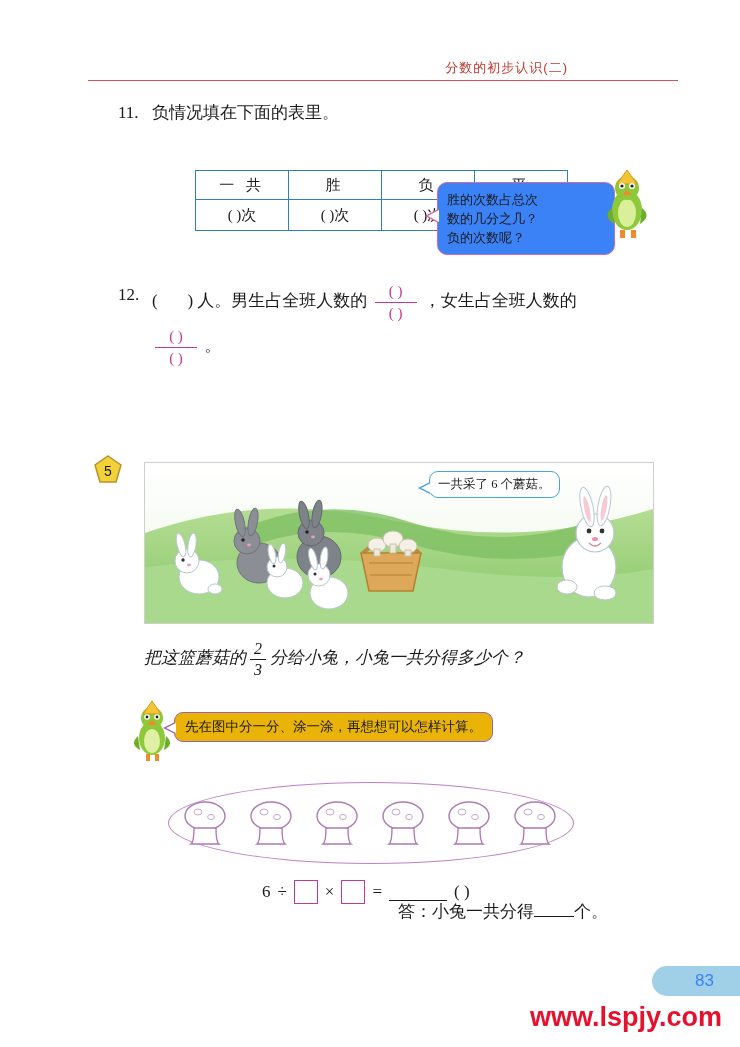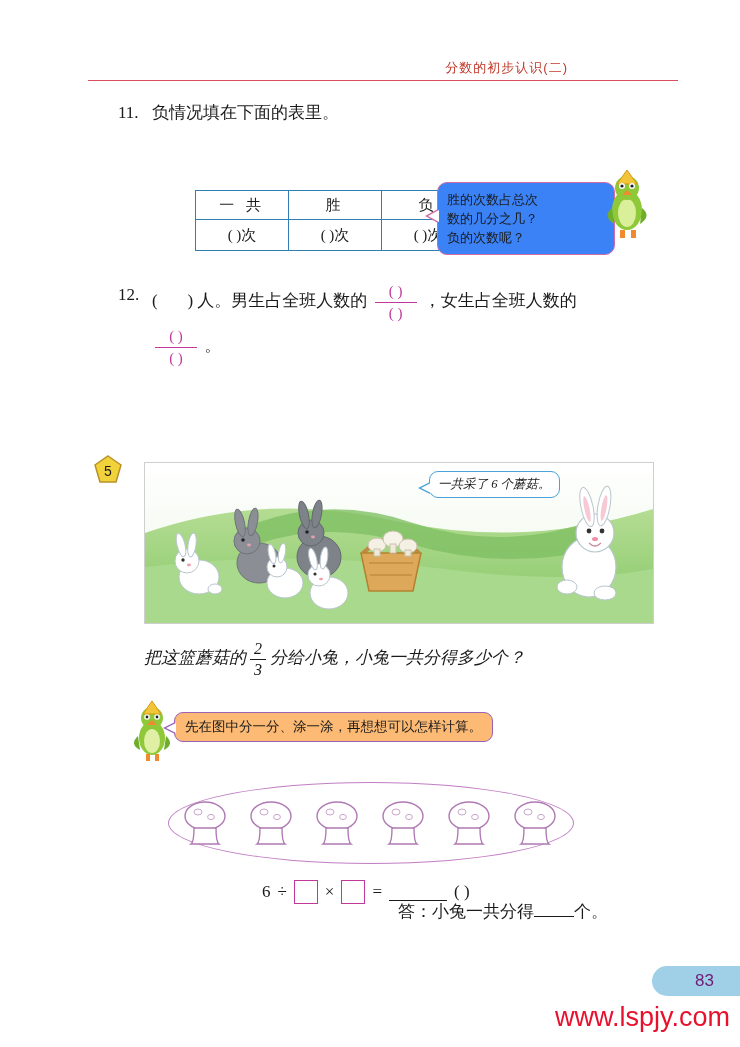--- a/index.html
+++ b/index.html
@@ -59,21 +59,21 @@
     margin-left: 34px;
   }
 
   
   #ex11 { top: 96px; left: 90px; width: 560px; }
   #ex11 .ex-body { width: 520px; }
 
   
   .tbl-wrap {
     position: absolute;
-    top: 190px;
+    top: 170px;
     left: 148px;
     padding-left: 47px;
   }
   table.score-table {
     border-collapse: collapse;
     font-size: 15px;
   }
   table.score-table td {
     border: 1px solid #2f7fb5;
     width: 90px;
@@ -160,21 +160,20 @@
   }
   .illus {
     position: absolute;
     left: 144px;
     top: 462px;
     width: 508px;
     height: 160px;
     border: 1px solid #cfcfcf;
     overflow: hidden;
     background: linear-gradient(#e9f4e2, #cfe8c0);
-    font-style: italic;
   }
   .bubble-rabbit {
     position: absolute;
     left: 284px;
     top: 8px;
     background: #ffffff;
     border: 1.6px solid #4aa3d8;
     border-radius: 9px;
     padding: 4px 8px;
     font-size: 12.5px;
@@ -216,21 +215,21 @@
     font-size: 16px;
     line-height: 18px;
     margin: 0 4px;
   }
   .frac-inline .bar2 { border-top: 1.5px solid #1a1a1a; width: 16px; margin: 1px auto; }
 
   .bubble-hint {
     position: absolute;
     left: 174px;
     top: 712px;
-    background: #fdba74;
+    background: #eab308;
     border: 1.6px solid #9a62b5;
     border-radius: 9px;
     padding: 5px 10px;
     font-size: 13.5px;
     color: #1a1a1a;
     white-space: nowrap;
   }
   .bubble-hint:after {
     content: "";
     position: absolute;
@@ -323,30 +322,30 @@
     width: 88px;
     height: 30px;
     background: #9fd0e8;
     border-radius: 15px 0 0 15px;
   }
   .page-num {
     position: absolute;
     right: 26px;
     top: 971px;
     font-size: 17px;
-    color: #701a75;
+    color: #3b82f6;
     font-family: "Liberation Sans", sans-serif;
   }
 
   .watermark {
     position: absolute;
-    right: 10px;
+    right: 18px;
     bottom: 14px;
     font-family: "Liberation Sans", sans-serif;
-    font-weight: normal;
+    font-weight: bold;
     font-size: 27px;
     color: #e8112d;
     letter-spacing: 0px;
   }
   .paren { letter-spacing: 0; }
 </style>
 </head>
 <body>
 
 <div class="page-header">

